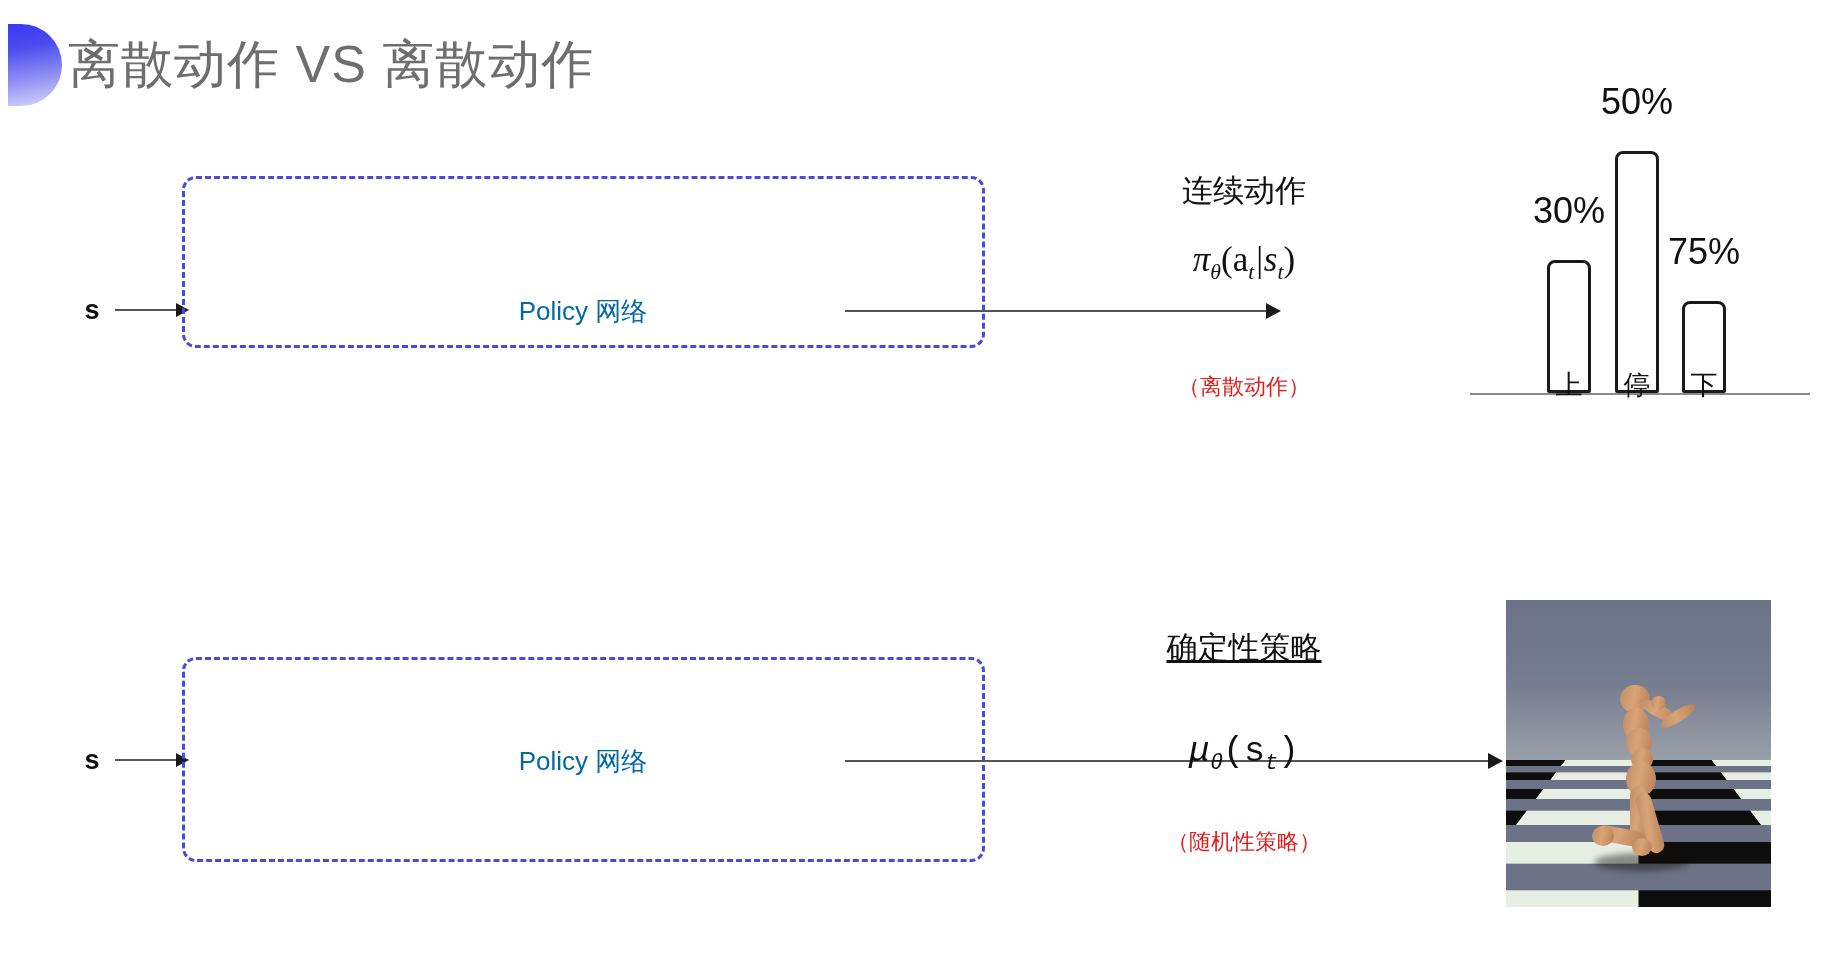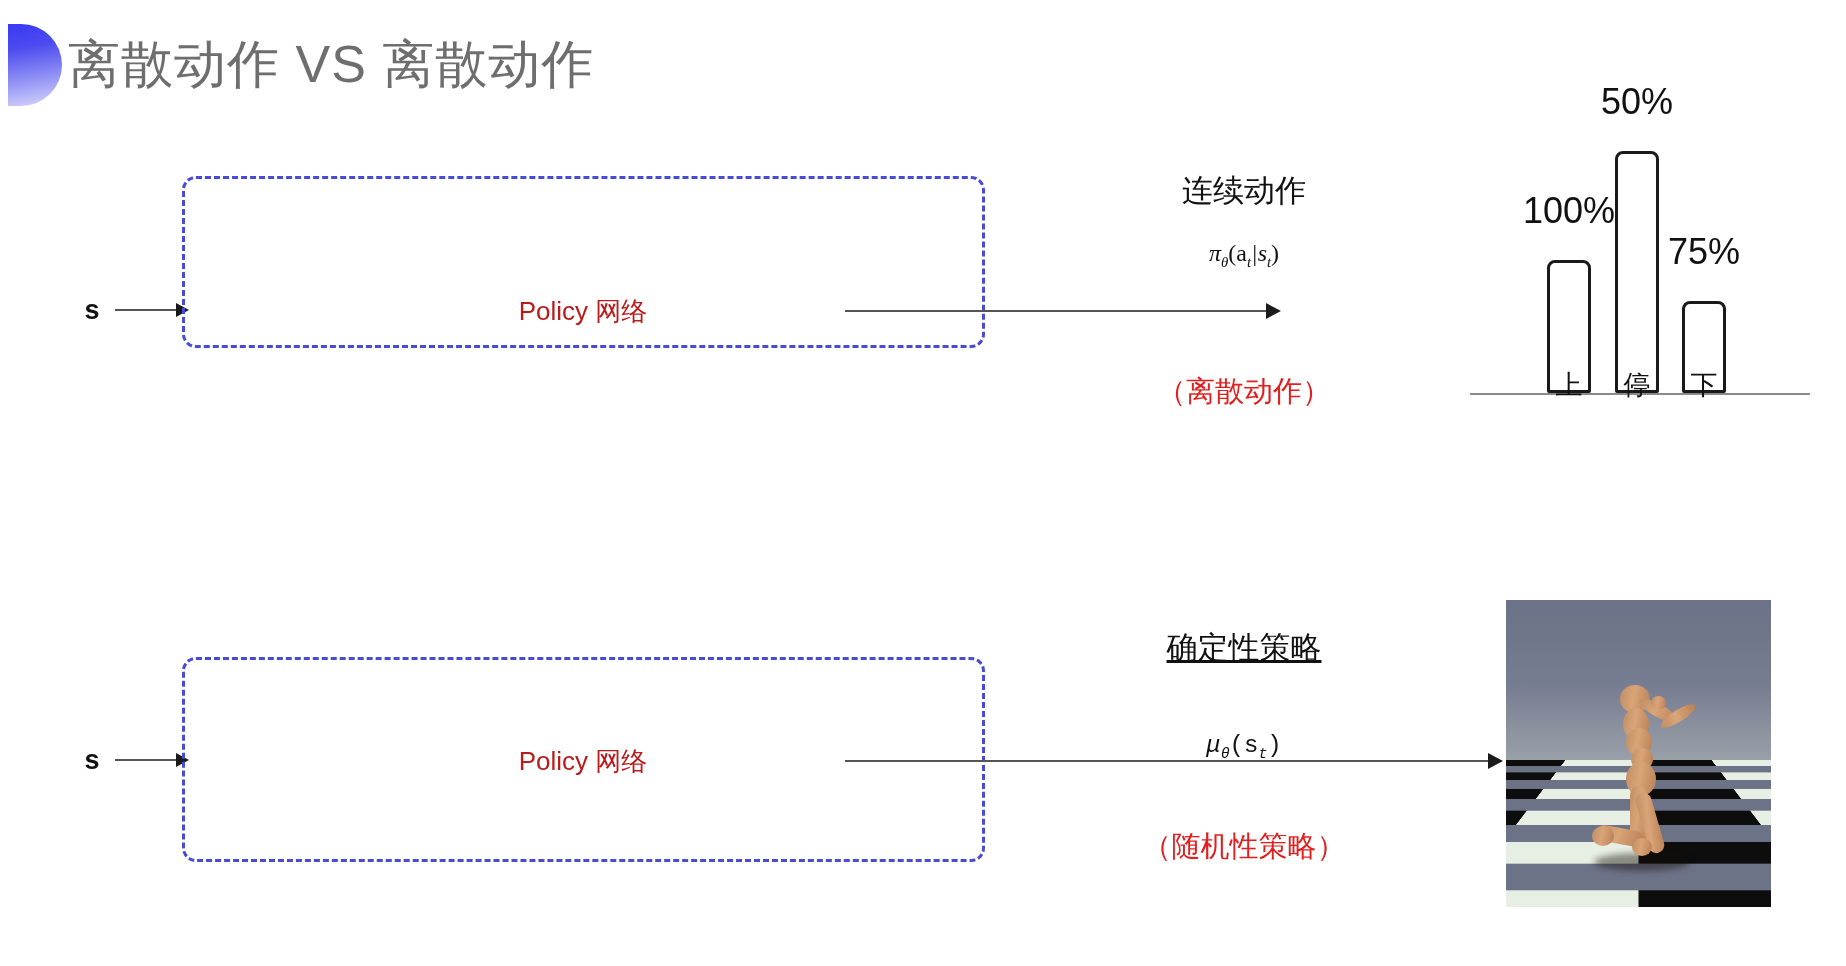--- a/index.html
+++ b/index.html
@@ -42,21 +42,21 @@
   .policy-box {
     position: absolute;
     border: 3px dashed #4a4ad8;
     border-radius: 14px;
     box-sizing: border-box;
     background: transparent;
   }
   .policy-label {
     position: absolute;
     font-size: 26px;
-    color: #b91c1c;
+    color: #0369a1;
     white-space: nowrap;
     transform: translate(-50%, -50%);
   }
   .s-label {
     position: absolute;
     font-size: 27px;
     font-weight: 700;
     color: #111;
     transform: translate(-50%, -50%);
   }
@@ -86,36 +86,36 @@
     position: absolute;
     font-size: 31px;
     color: #111;
     white-space: nowrap;
     transform: translateX(-50%);
   }
   .formula {
     position: absolute;
     font-family: "Liberation Serif", "DejaVu Serif", serif;
     font-style: italic;
-    font-size: 24px;
+    font-size: 35px;
     color: #111;
     white-space: nowrap;
     transform: translateX(-50%);
   }
   .formula .sub {
     font-size: 0.62em;
     vertical-align: sub;
     font-style: italic;
   }
   .formula .paren {
     font-style: normal;
   }
   .note-red {
     position: absolute;
-    font-size: 29px;
+    font-size: 22px;
     color: #e02020;
     white-space: nowrap;
     transform: translateX(-50%);
   }
 
   
   #bar-chart {
     position: absolute;
     left: 1470px;
     top: 95px;
@@ -222,21 +222,21 @@
 <div class="formula" style="left:1244px; top:240px;">
   <span>π</span><span class="sub">θ</span><span class="paren">(a</span><span class="sub">t</span><span>|s</span><span class="sub">t</span><span class="paren">)</span>
 </div>
 
 <div class="note-red" style="left:1244px; top:372px;">（离散动作）</div>
 
 <div id="bar-chart">
   <div class="axis-line"></div>
 
   <div class="bar" style="left:77px; width:44px; height:133px;"></div>
-  <div class="bar-value" style="left:99px; top:95px;">100%</div>
+  <div class="bar-value" style="left:99px; top:95px;">30%</div>
   <div class="bar-cat" style="left:99px; top:272px;">上</div>
 
   <div class="bar" style="left:145px; width:44px; height:242px;"></div>
   <div class="bar-value" style="left:167px; top:-14px;">50%</div>
   <div class="bar-cat" style="left:167px; top:272px;">停</div>
 
   <div class="bar" style="left:212px; width:44px; height:92px;"></div>
   <div class="bar-value" style="left:234px; top:136px;">75%</div>
   <div class="bar-cat" style="left:234px; top:272px;">下</div>
 </div>

